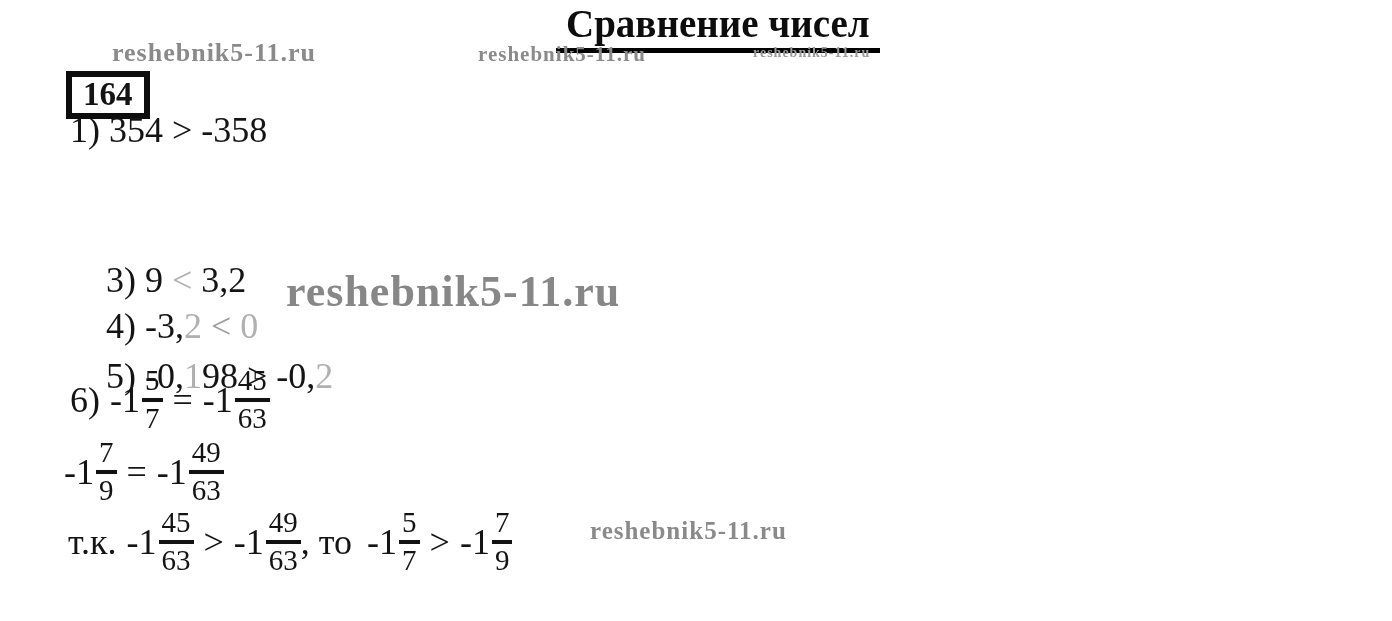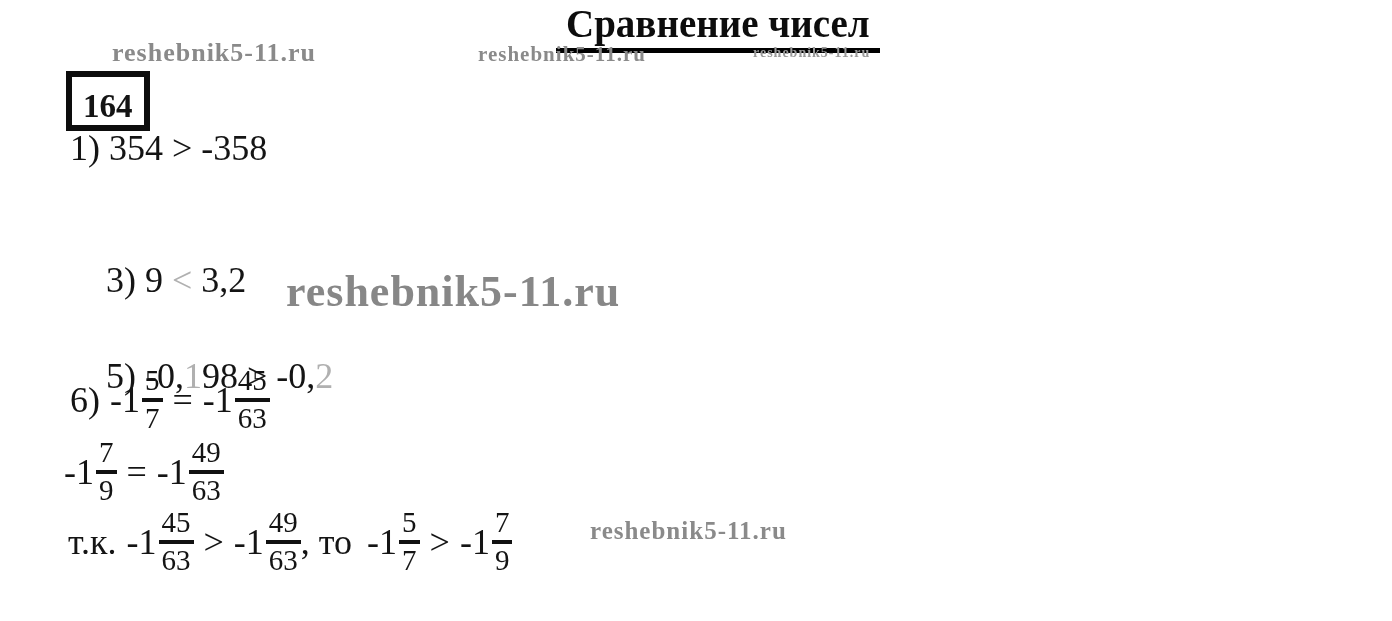--- a/index.html
+++ b/index.html
@@ -39,37 +39,37 @@
   .wm-c      { left: 753px; top: 45px;  font-size: 14px; color: #9a9a9a; }
   .wm-mid    { left: 286px; top: 266px; font-size: 44px; color: #878787; }
   .wm-bottom { left: 590px; top: 517px; font-size: 25px; }
 
   
   .badge {
     position: absolute;
     left: 66px;
     top: 71px;
     border: 6px solid #0d0d0d;
-    padding: 12px 11px 1px 11px;
+    padding: 0 11px 1px 11px;
     font-size: 33px;
     font-weight: bold;
     line-height: 1.05;
     background: #fff;
   }
 
   
   .mline {
     position: absolute;
     left: 70px;
     font-size: 36px;
     line-height: 1;
     white-space: pre;
   }
   .mline span { white-space: pre; }
-  .l1 { top: 130px; }
+  .l1 { top: 112px; }
   .l2 { top: 179px; }
   .l3 { top: 226px; }
   .l4 { top: 272px; }
   .l5 { top: 322px; }
 
   .faded { color: #b0b0b0; }
   .dim   { color: #9c9c9c; }
 
   
   .fline {
@@ -116,20 +116,23 @@
 
   <div class="badge">164</div>
 
   <div class="mline l1">1) 354 &gt; -358</div>
 
 
   <div class="mline l3">
     <span>3) 9 </span><span class="faded">&lt;</span><span> 3,2</span>
   </div>
 
+  <div class="mline l4">
+    <span>4) -3,</span><span class="faded">2</span><span class="dim"> &lt; </span><span class="faded">0</span>
+  </div>
 
   <div class="mline l5">
     <span>5) -0,</span><span class="faded">1</span><span>98 &gt; -0,</span><span class="faded">2</span>
   </div>
 
   <div class="fline l6">
     <span class="prefix">6)</span>
     <span class="mixed">
       <span class="whole">-1</span>
       <span class="frac">

